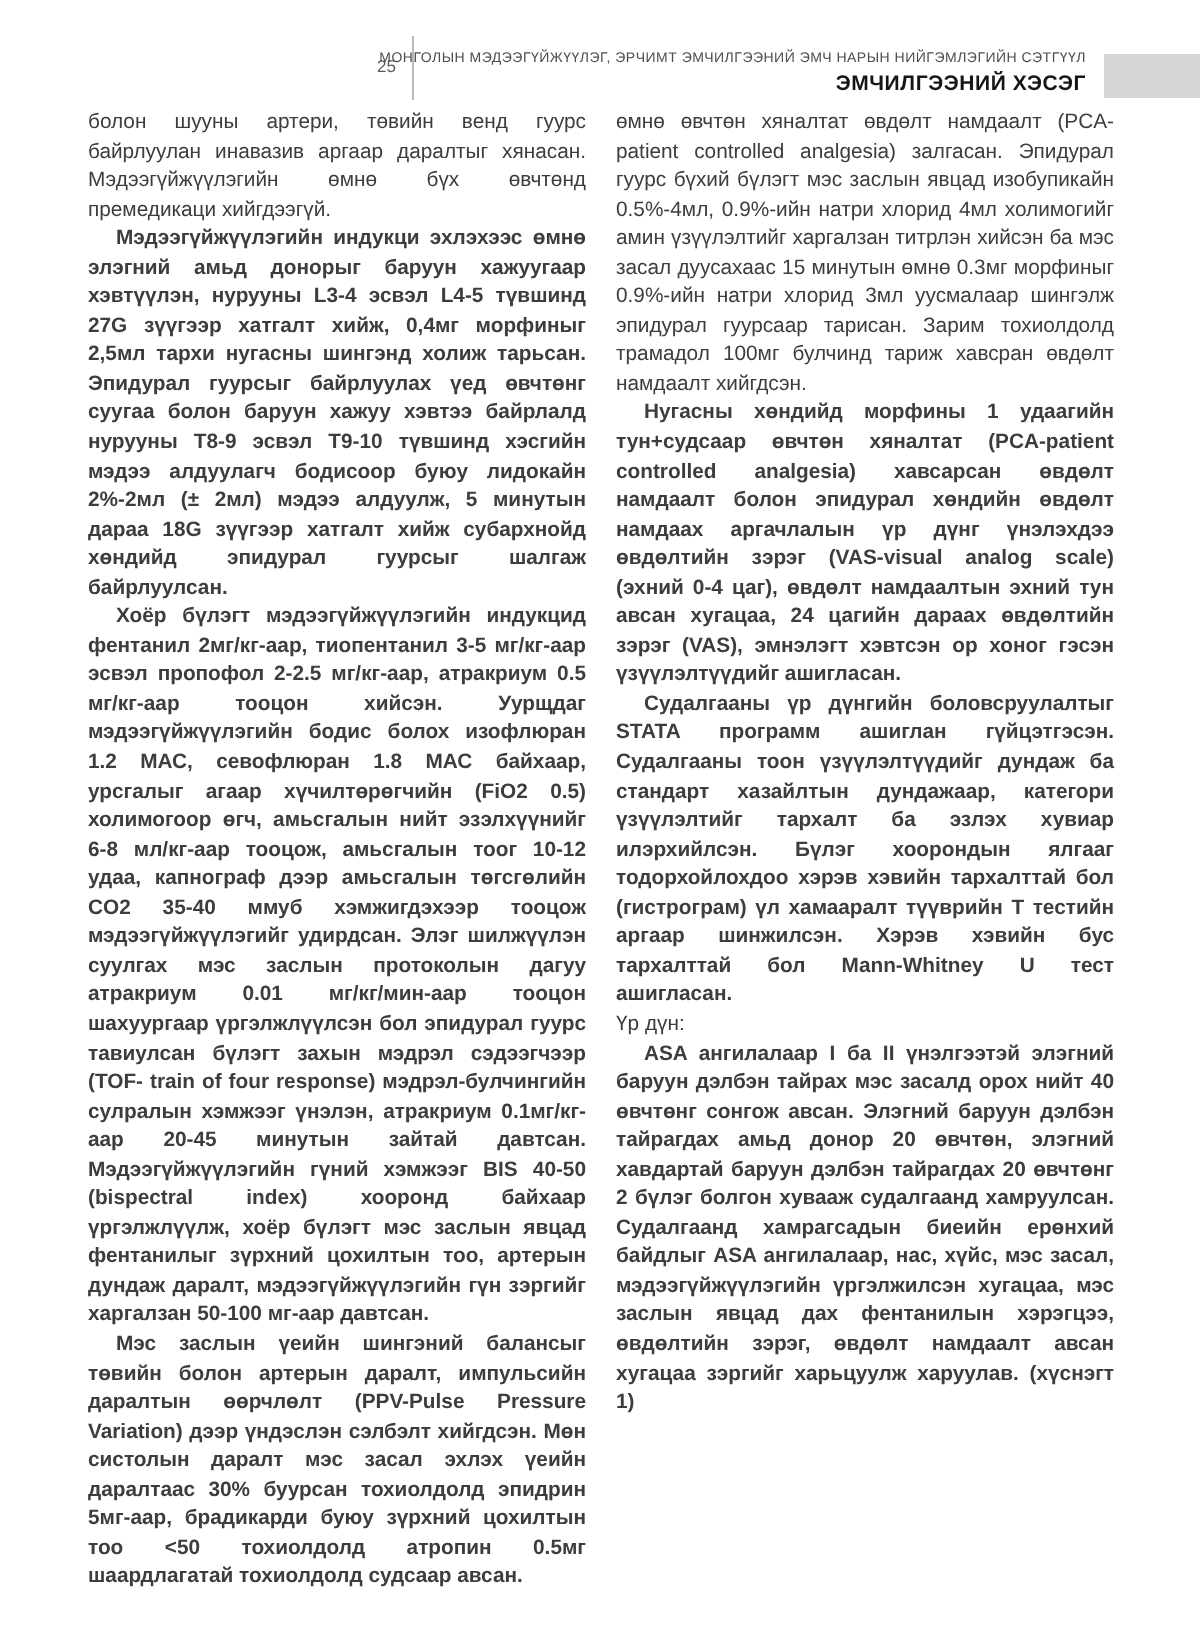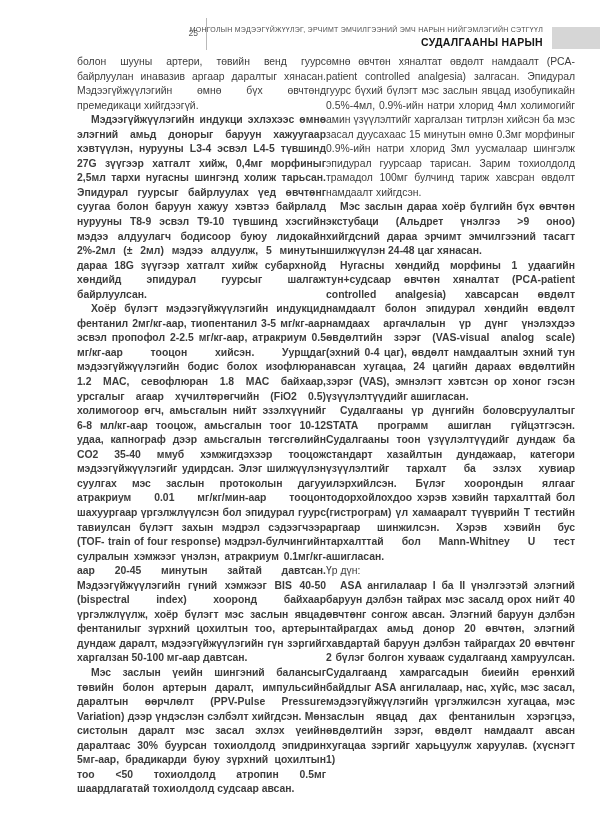--- a/index.html
+++ b/index.html
@@ -59,21 +59,21 @@
     height: 22px;
   }
 
   
   .body-columns {
     position: absolute;
     top: 55px;
     left: 44px;
     width: 513px;
     display: flex;
-    margin-left: 33px;
+    gap: 15px;
   }
   .col { width: 249px; }
   .col p {
     margin: 0;
     font-size: 10.4px;
     line-height: 14.55px;
     text-align: justify;
     color: #3d3d3d;
   }
   .col p.indent { text-indent: 14px; font-weight: bold; }
@@ -89,36 +89,35 @@
 <body>
 
 <div class="page">
 
   <div class="page-number">25</div>
 
   <div class="header-divider" style="background: rgb(185, 185, 185);"></div>
 
   <div class="journal-title">МОНГОЛЫН МЭДЭЭГҮЙЖҮҮЛЭГ, ЭРЧИМТ ЭМЧИЛГЭЭНИЙ ЭМЧ НАРЫН НИЙГЭМЛЭГИЙН СЭТГҮҮЛ</div>
 
-  <div class="section-title">СУДАЛГААНЫ НАРЫН</div>
+  <div class="section-title">ЭМЧИЛГЭЭНИЙ ХЭСЭГ</div>
 
   <div class="header-accent-bar" style="background: rgb(214, 214, 214);"></div>
 
   <div class="body-columns">
 
     <div class="col">
       <p>болон шууны артери, төвийн венд гуурс байрлуулан инавазив аргаар даралтыг хянасан. Мэдээгүйжүүлэгийн өмнө бүх өвчтөнд премедикаци хийгдээгүй.</p>
       <p class="indent">Мэдээгүйжүүлэгийн индукци эхлэхээс өмнө элэгний амьд донорыг баруун хажуугаар хэвтүүлэн, нурууны L3-4 эсвэл L4-5 түвшинд 27G зүүгээр хатгалт хийж, 0,4мг морфиныг 2,5мл тархи нугасны шингэнд холиж тарьсан. Эпидурал гуурсыг байрлуулах үед өвчтөнг суугаа болон баруун хажуу хэвтээ байрлалд нурууны Т8-9 эсвэл Т9-10 түвшинд хэсгийн мэдээ алдуулагч бодисоор буюу лидокайн 2%-2мл (± 2мл) мэдээ алдуулж, 5 минутын дараа 18G зүүгээр хатгалт хийж субархнойд хөндийд эпидурал гуурсыг шалгаж байрлуулсан.</p>
       <p class="indent">Хоёр бүлэгт мэдээгүйжүүлэгийн индукцид фентанил 2мг/кг-аар, тиопентанил 3-5 мг/кг-аар эсвэл пропофол 2-2.5 мг/кг-аар, атракриум 0.5 мг/кг-аар тооцон хийсэн. Уурщдаг мэдээгүйжүүлэгийн бодис болох изофлюран 1.2 МАС, севофлюран 1.8 МАС байхаар, урсгалыг агаар хүчилтөрөгчийн (FiO2 0.5) холимогоор өгч, амьсгалын нийт эзэлхүүнийг 6-8 мл/кг-аар тооцож, амьсгалын тоог 10-12 удаа, капнограф дээр амьсгалын төгсгөлийн CO2 35-40 ммуб хэмжигдэхээр тооцож мэдээгүйжүүлэгийг удирдсан. Элэг шилжүүлэн суулгах мэс заслын протоколын дагуу атракриум 0.01 мг/кг/мин-аар тооцон шахуургаар үргэлжлүүлсэн бол эпидурал гуурс тавиулсан бүлэгт захын мэдрэл сэдээгчээр (TOF- train of four response) мэдрэл-булчингийн сулралын хэмжээг үнэлэн, атракриум 0.1мг/кг-аар 20-45 минутын зайтай давтсан. Мэдээгүйжүүлэгийн гүний хэмжээг BIS 40-50 (bispectral index) хооронд байхаар үргэлжлүүлж, хоёр бүлэгт мэс заслын явцад фентанилыг зүрхний цохилтын тоо, артерын дундаж даралт, мэдээгүйжүүлэгийн гүн зэргийг харгалзан 50-100 мг-аар давтсан.</p>
       <p class="indent">Мэс заслын үеийн шингэний балансыг төвийн болон артерын даралт, импульсийн даралтын өөрчлөлт (PPV-Pulse Pressure Variation) дээр үндэслэн сэлбэлт хийгдсэн. Мөн систолын даралт мэс засал эхлэх үеийн даралтаас 30% буурсан тохиолдолд эпидрин 5мг-аар, брадикарди буюу зүрхний цохилтын тоо &lt;50 тохиолдолд атропин 0.5мг шаардлагатай тохиолдолд судсаар авсан.</p>
     </div>
 
     <div class="col">
       <p>өмнө өвчтөн хяналтат өвдөлт намдаалт (PCA-patient controlled analgesia) залгасан. Эпидурал гуурс бүхий бүлэгт мэс заслын явцад изобупикайн 0.5%-4мл, 0.9%-ийн натри хлорид 4мл холимогийг амин үзүүлэлтийг харгалзан титрлэн хийсэн ба мэс засал дуусахаас 15 минутын өмнө 0.3мг морфиныг 0.9%-ийн натри хлорид 3мл уусмалаар шингэлж эпидурал гуурсаар тарисан. Зарим тохиолдолд трамадол 100мг булчинд тариж хавсран өвдөлт намдаалт хийгдсэн.</p>
-      <p class="indent">Мэс заслын дараа хоёр бүлгийн бүх өвчтөн экстубаци (Альдрет үнэлгээ &gt;9 оноо) хийгдсний дараа эрчимт эмчилгээний тасагт шилжүүлэн 24-48 цаг хянасан.</p>
       <p class="indent">Нугасны хөндийд морфины 1 удаагийн тун+судсаар өвчтөн хяналтат (PCA-patient controlled analgesia) хавсарсан өвдөлт намдаалт болон эпидурал хөндийн өвдөлт намдаах аргачлалын үр дүнг үнэлэхдээ өвдөлтийн зэрэг (VAS-visual analog scale) (эхний 0-4 цаг), өвдөлт намдаалтын эхний тун авсан хугацаа, 24 цагийн дараах өвдөлтийн зэрэг (VAS), эмнэлэгт хэвтсэн ор хоног гэсэн үзүүлэлтүүдийг ашигласан.</p>
       <p class="indent">Судалгааны үр дүнгийн боловсруулалтыг STATA программ ашиглан гүйцэтгэсэн. Судалгааны тоон үзүүлэлтүүдийг дундаж ба стандарт хазайлтын дундажаар, категори үзүүлэлтийг тархалт ба эзлэх хувиар илэрхийлсэн. Бүлэг хоорондын ялгааг тодорхойлохдоо хэрэв хэвийн тархалттай бол (гистрограм) үл хамааралт түүврийн Т тестийн аргаар шинжилсэн. Хэрэв хэвийн бус тархалттай бол Mann-Whitney U тест ашигласан.</p>
       <p class="results-heading">Үр дүн:</p>
       <p class="indent">ASA ангилалаар I ба II үнэлгээтэй элэгний баруун дэлбэн тайрах мэс засалд орох нийт 40 өвчтөнг сонгож авсан. Элэгний баруун дэлбэн тайрагдах амьд донор 20 өвчтөн, элэгний хавдартай баруун дэлбэн тайрагдах 20 өвчтөнг 2 бүлэг болгон хувааж судалгаанд хамруулсан. Судалгаанд хамрагсадын биеийн ерөнхий байдлыг ASA ангилалаар, нас, хүйс, мэс засал, мэдээгүйжүүлэгийн үргэлжилсэн хугацаа, мэс заслын явцад дах фентанилын хэрэгцээ, өвдөлтийн зэрэг, өвдөлт намдаалт авсан хугацаа зэргийг харьцуулж харуулав. (хүснэгт 1)</p>
     </div>
 
   </div>
 </div>
 
 </body></html>

